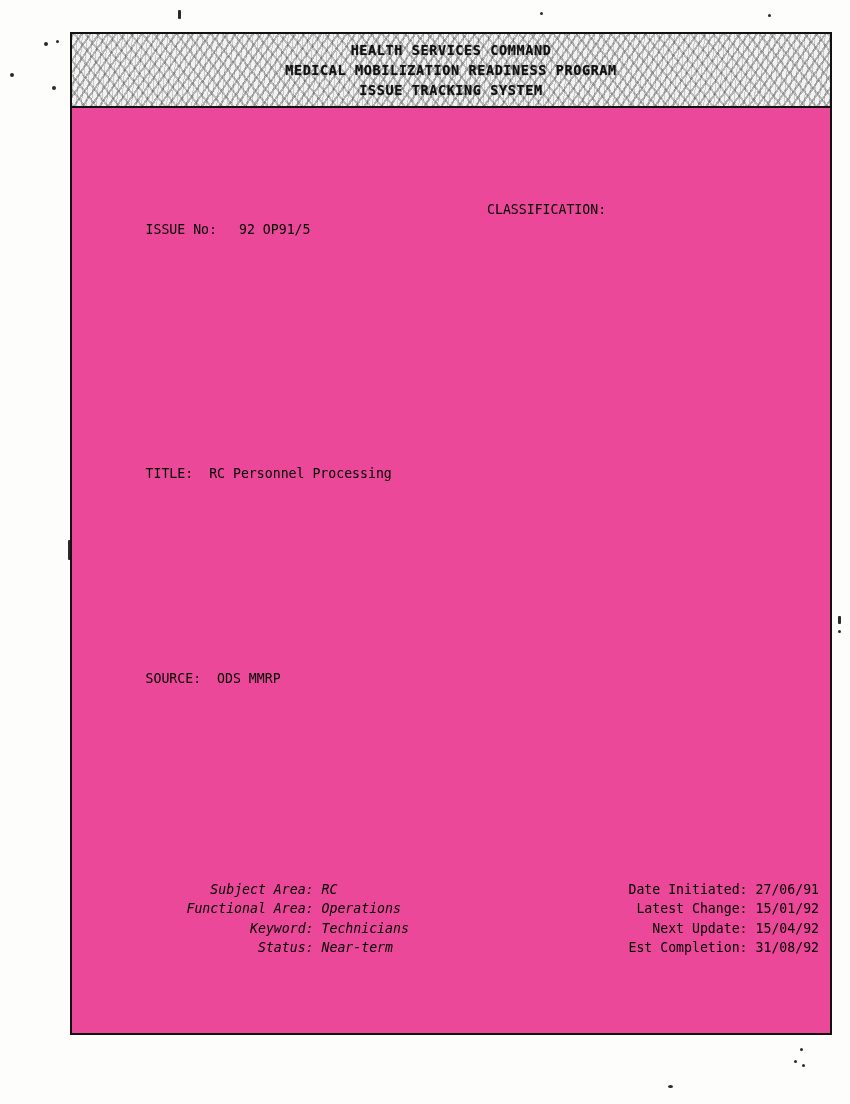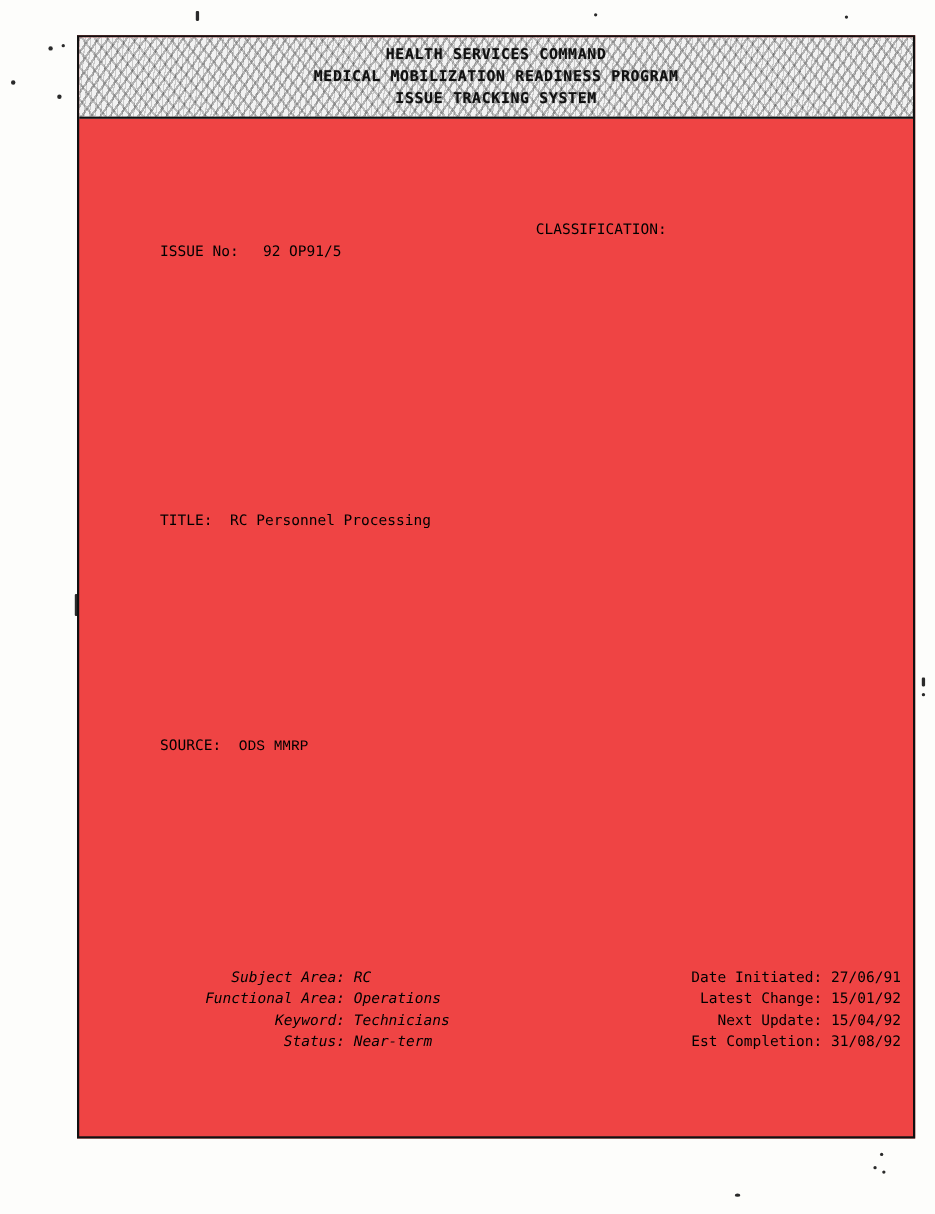--- a/index.html
+++ b/index.html
@@ -27,21 +27,21 @@
     background: #2a2a2a;
     border-radius: 50%;
   }
   .doc-frame {
     position: absolute;
     left: 70px;
     top: 32px;
     width: 762px;
     height: 1003px;
     border: 2px solid #111;
-    background: #ef4444;
+    background: #ec4899;
     box-sizing: border-box;
   }
   .banner {
     position: relative;
     height: 72px;
     border-bottom: 2px solid #111;
     background:
       repeating-linear-gradient(125deg, rgba(30,30,30,0.30) 0px, rgba(30,30,30,0.30) 2px, rgba(255,255,255,0) 2px, rgba(255,255,255,0) 7px),
       repeating-linear-gradient(52deg, rgba(40,40,40,0.26) 0px, rgba(40,40,40,0.26) 2px, rgba(255,255,255,0) 2px, rgba(255,255,255,0) 9px),
       repeating-linear-gradient(95deg, rgba(20,20,20,0.18) 0px, rgba(20,20,20,0.18) 1px, rgba(255,255,255,0) 1px, rgba(255,255,255,0) 5px),
@@ -137,21 +137,21 @@
 
       
       <div>
         <span class="ln label-left">TITLE:</span><span class="ln" style="padding-left:16px;">RC Personnel Processing</span>
       </div>
 
       <div class="spacer-10"></div>
 
       
       <div>
-        <span class="ln label-left">SOURCE:</span><span class="ln" style="padding-left:16px;font-family:Liberation Mono, monospace;">ODS MMRP</span>
+        <span class="ln label-left">SOURCE:</span><span class="ln" style="padding-left:16px;">ODS MMRP</span>
       </div>
 
       <div class="spacer-14"></div>
 
       
       <div class="cols">
         <div class="col-left"><div style="position:relative; height:19.5px;"><span style="position:absolute; left:0; width:178px; text-align:right;">Subject Area:</span><span style="position:absolute; left:186px;">RC</span></div><div style="position:relative; height:19.5px;"><span style="position:absolute; left:0; width:178px; text-align:right;">Functional Area:</span><span style="position:absolute; left:186px;">Operations</span></div><div style="position:relative; height:19.5px;"><span style="position:absolute; left:0; width:178px; text-align:right;">Keyword:</span><span style="position:absolute; left:186px;">Technicians</span></div><div style="position:relative; height:19.5px;"><span style="position:absolute; left:0; width:178px; text-align:right;">Status:</span><span style="position:absolute; left:186px;">Near-term</span></div></div><div class="col-right"><div style="position:relative; height:19.5px;"><span style="position:absolute; left:0; width:232px; text-align:right;">Date Initiated:</span><span style="position:absolute; left:240px;">27/06/91</span></div><div style="position:relative; height:19.5px;"><span style="position:absolute; left:0; width:232px; text-align:right;">Latest Change:</span><span style="position:absolute; left:240px;">15/01/92</span></div><div style="position:relative; height:19.5px;"><span style="position:absolute; left:0; width:232px; text-align:right;">Next Update:</span><span style="position:absolute; left:240px;">15/04/92</span></div><div style="position:relative; height:19.5px;"><span style="position:absolute; left:0; width:232px; text-align:right;">Est Completion:</span><span style="position:absolute; left:240px;">31/08/92</span></div></div>
       </div>
 
       <div class="spacer-14"></div>

